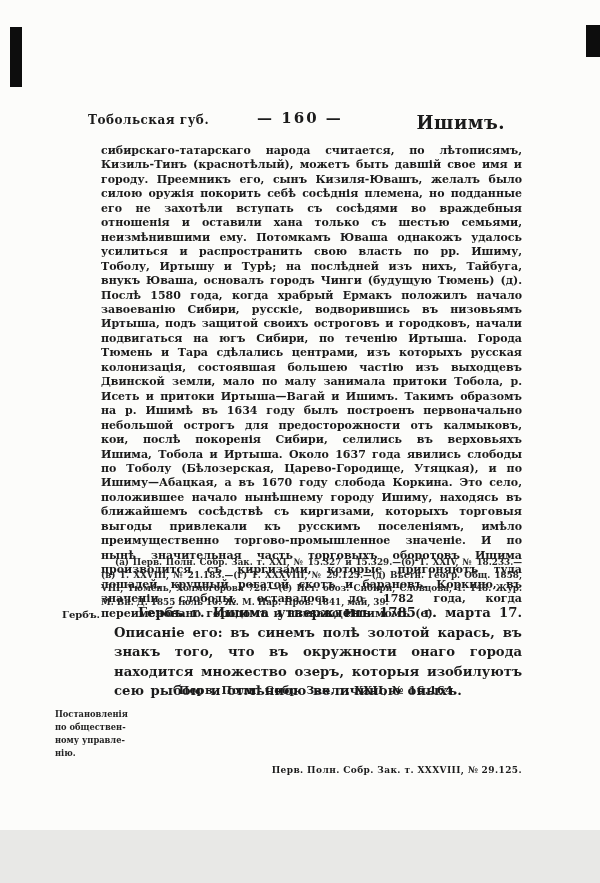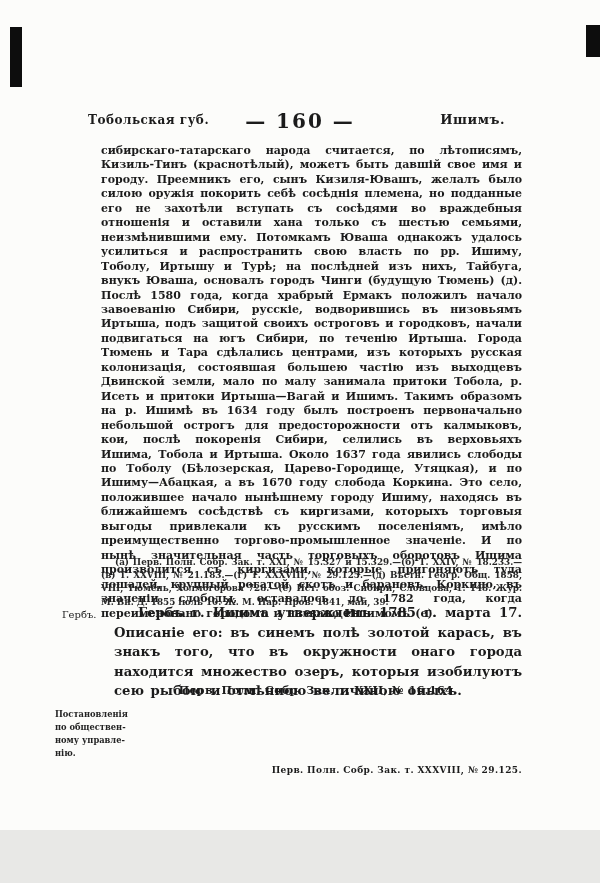--- a/index.html
+++ b/index.html
@@ -13,38 +13,38 @@
     margin:0 auto;
   }
   
   .mark{position:absolute;background:#0d0d0d;}
   .mark-left{left:10px;top:27px;width:12px;height:60px;}
   .mark-topright{left:586px;top:25px;width:14px;height:32px;}
   .mark-bottom{left:0px;top:846px;width:390px;height:13px;}
 
   
   .hdr-left{position:absolute;left:88px;top:113px;font-size:12px;font-weight:bold;letter-spacing:.5px;}
-  .hdr-center{position:absolute;left:0;right:0;top:109px;text-align:center;font-size:20px;font-weight:bold;letter-spacing:2px;}
-  .hdr-right{position:absolute;right:95px;top:112px;font-size:13px;font-weight:bold;letter-spacing:.5px;text-align:right;}
+  .hdr-center{position:absolute;left:0;right:0;top:109px;text-align:center;font-size:15px;font-weight:bold;letter-spacing:2px;}
+  .hdr-right{position:absolute;right:95px;top:112px;font-size:18px;font-weight:bold;letter-spacing:.5px;text-align:right;}
 
   
   .body-par{
     position:absolute;left:101px;top:144px;width:421px;
     font-size:11px;line-height:14.45px;font-weight:bold;
     text-align:justify;word-spacing:1.5px;
   }
   
   .footnote{
     position:absolute;left:101px;top:556px;width:421px;
     font-size:8.8px;line-height:13.2px;font-weight:bold;
     text-align:justify;text-indent:14px;color:#262626;
   }
 
   
-  .herb-label{position:absolute;left:62px;top:609px;font-size:10px;font-weight:normal;}
+  .herb-label{position:absolute;left:62px;top:609px;font-size:10px;font-weight:bold;}
   .herb-par{
     position:absolute;left:114px;top:603px;width:408px;
     font-size:13.2px;line-height:19.5px;font-weight:bold;
     text-align:justify;text-indent:24px;word-spacing:2px;
   }
   .herb-ref{
     position:absolute;left:114px;top:684px;width:408px;
     font-size:11px;font-weight:bold;text-align:center;letter-spacing:.4px;
   }
 

